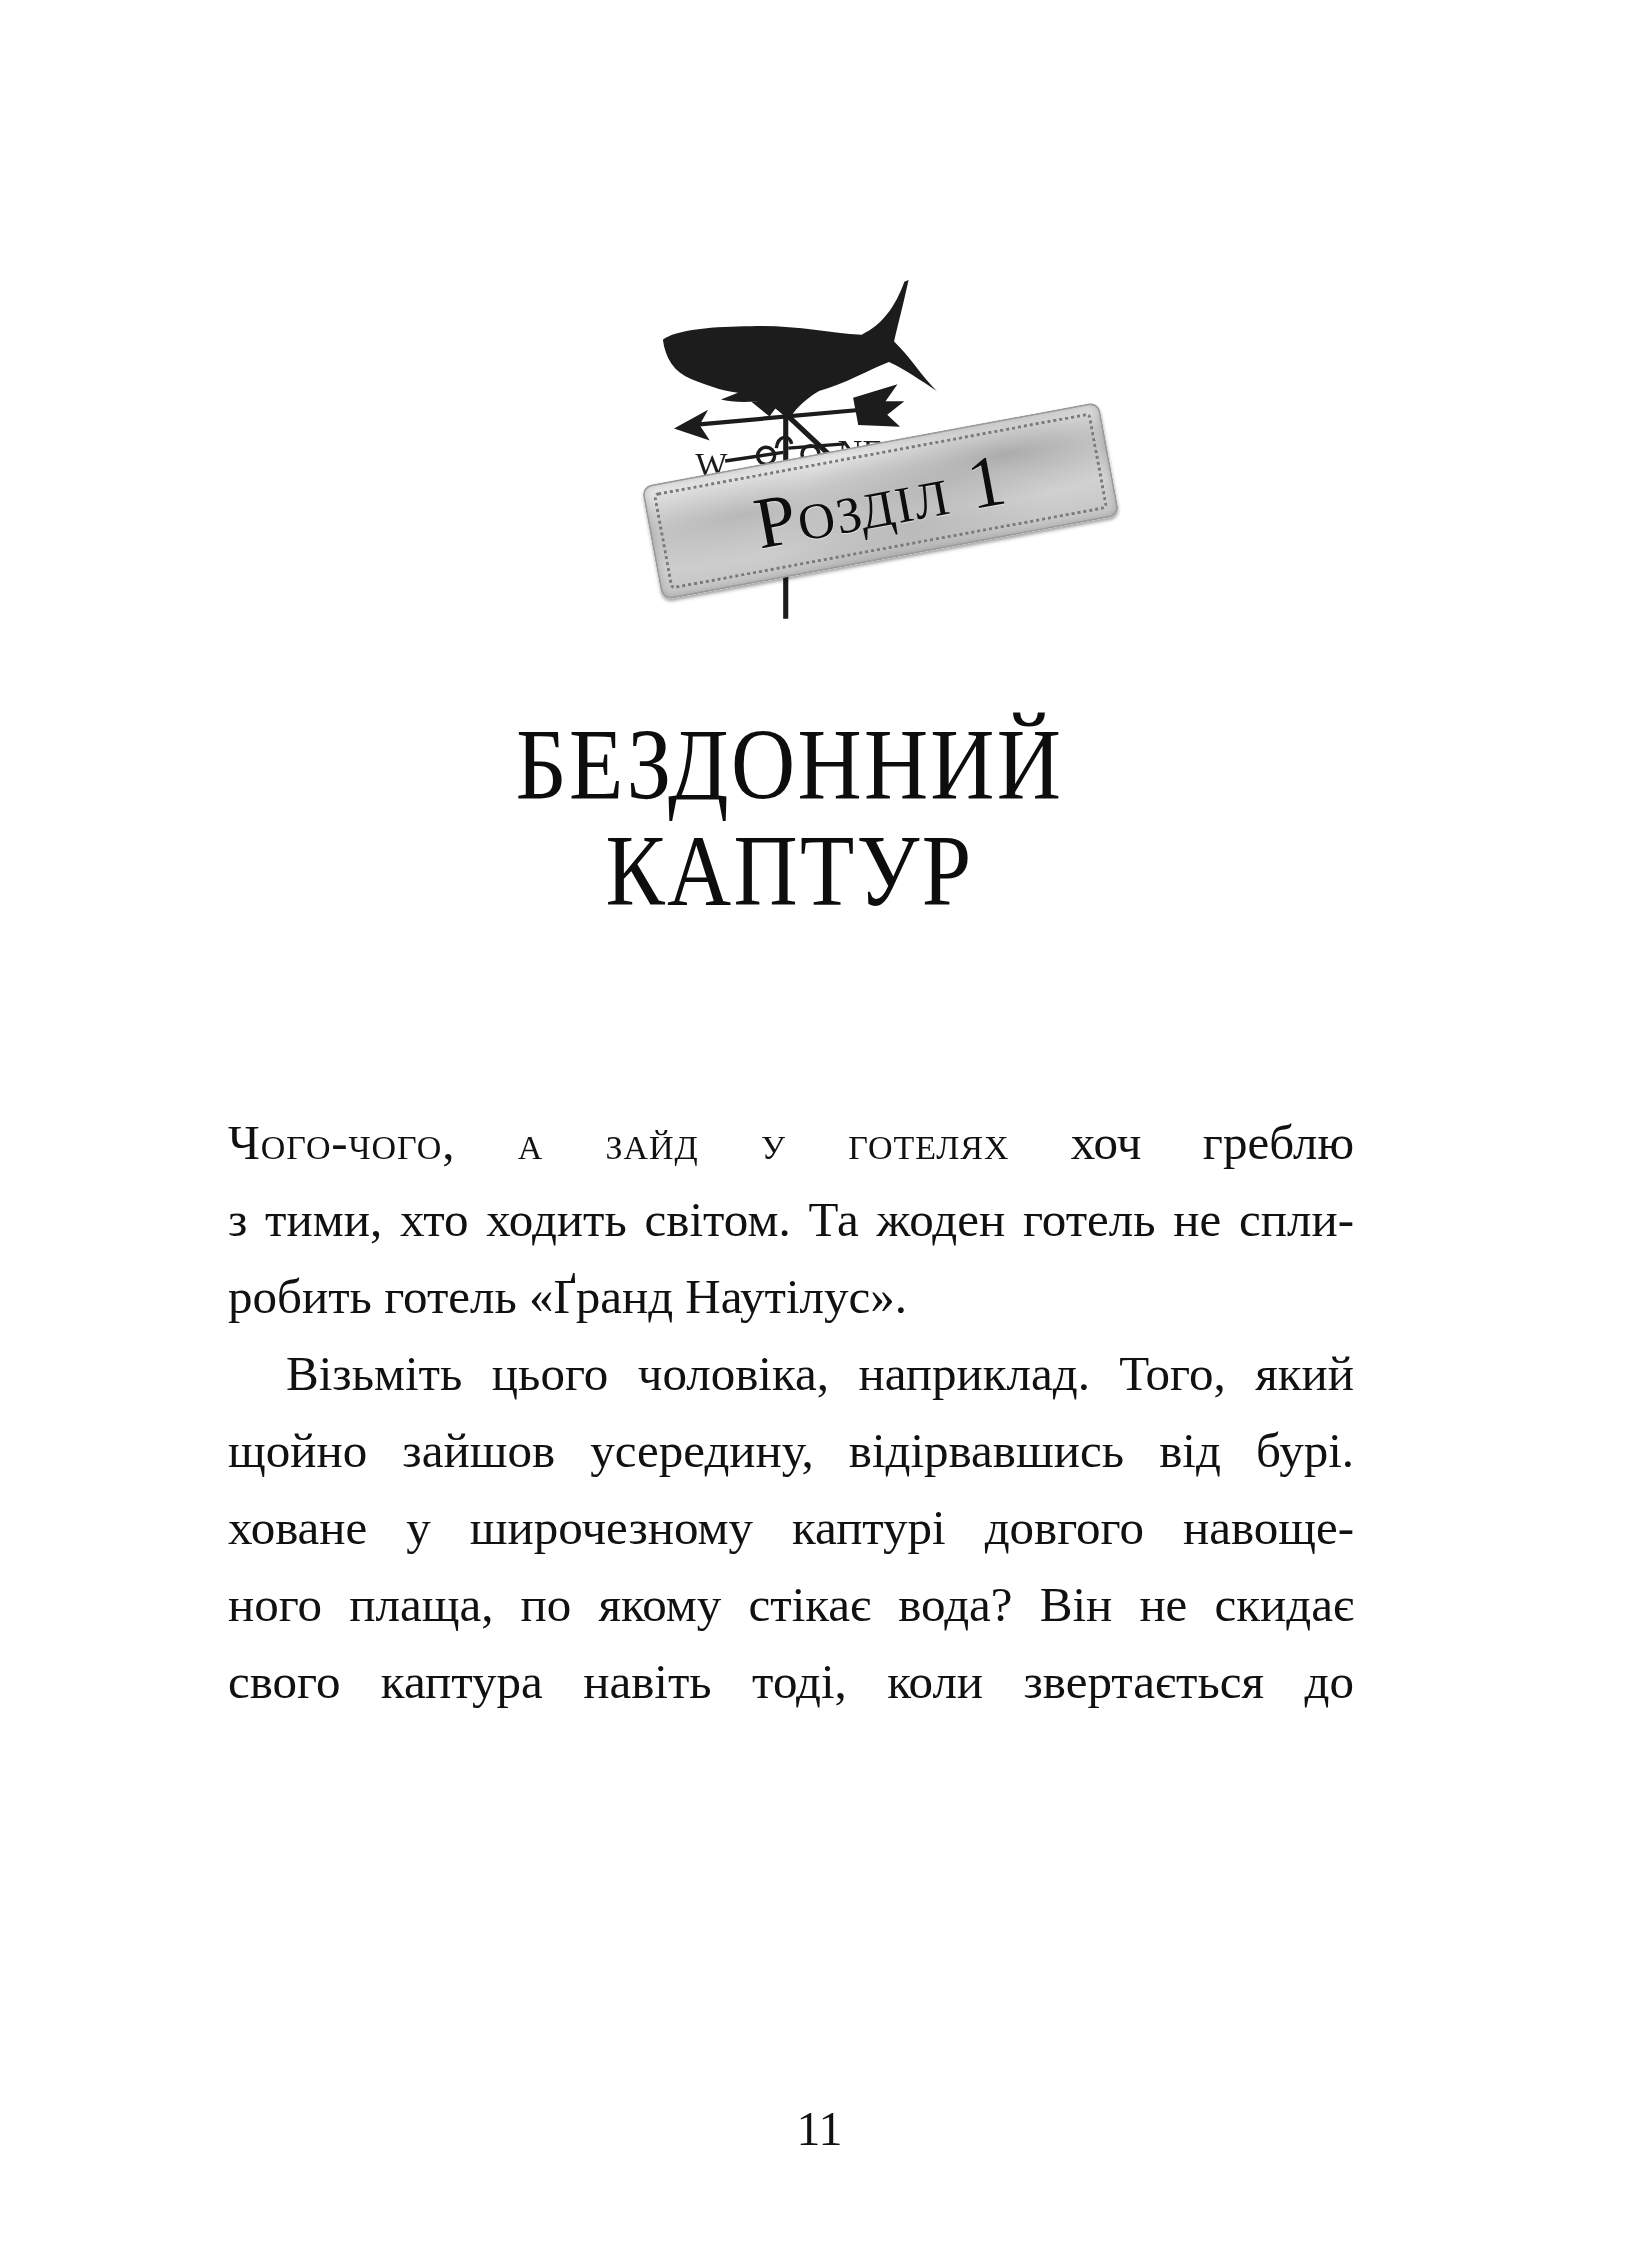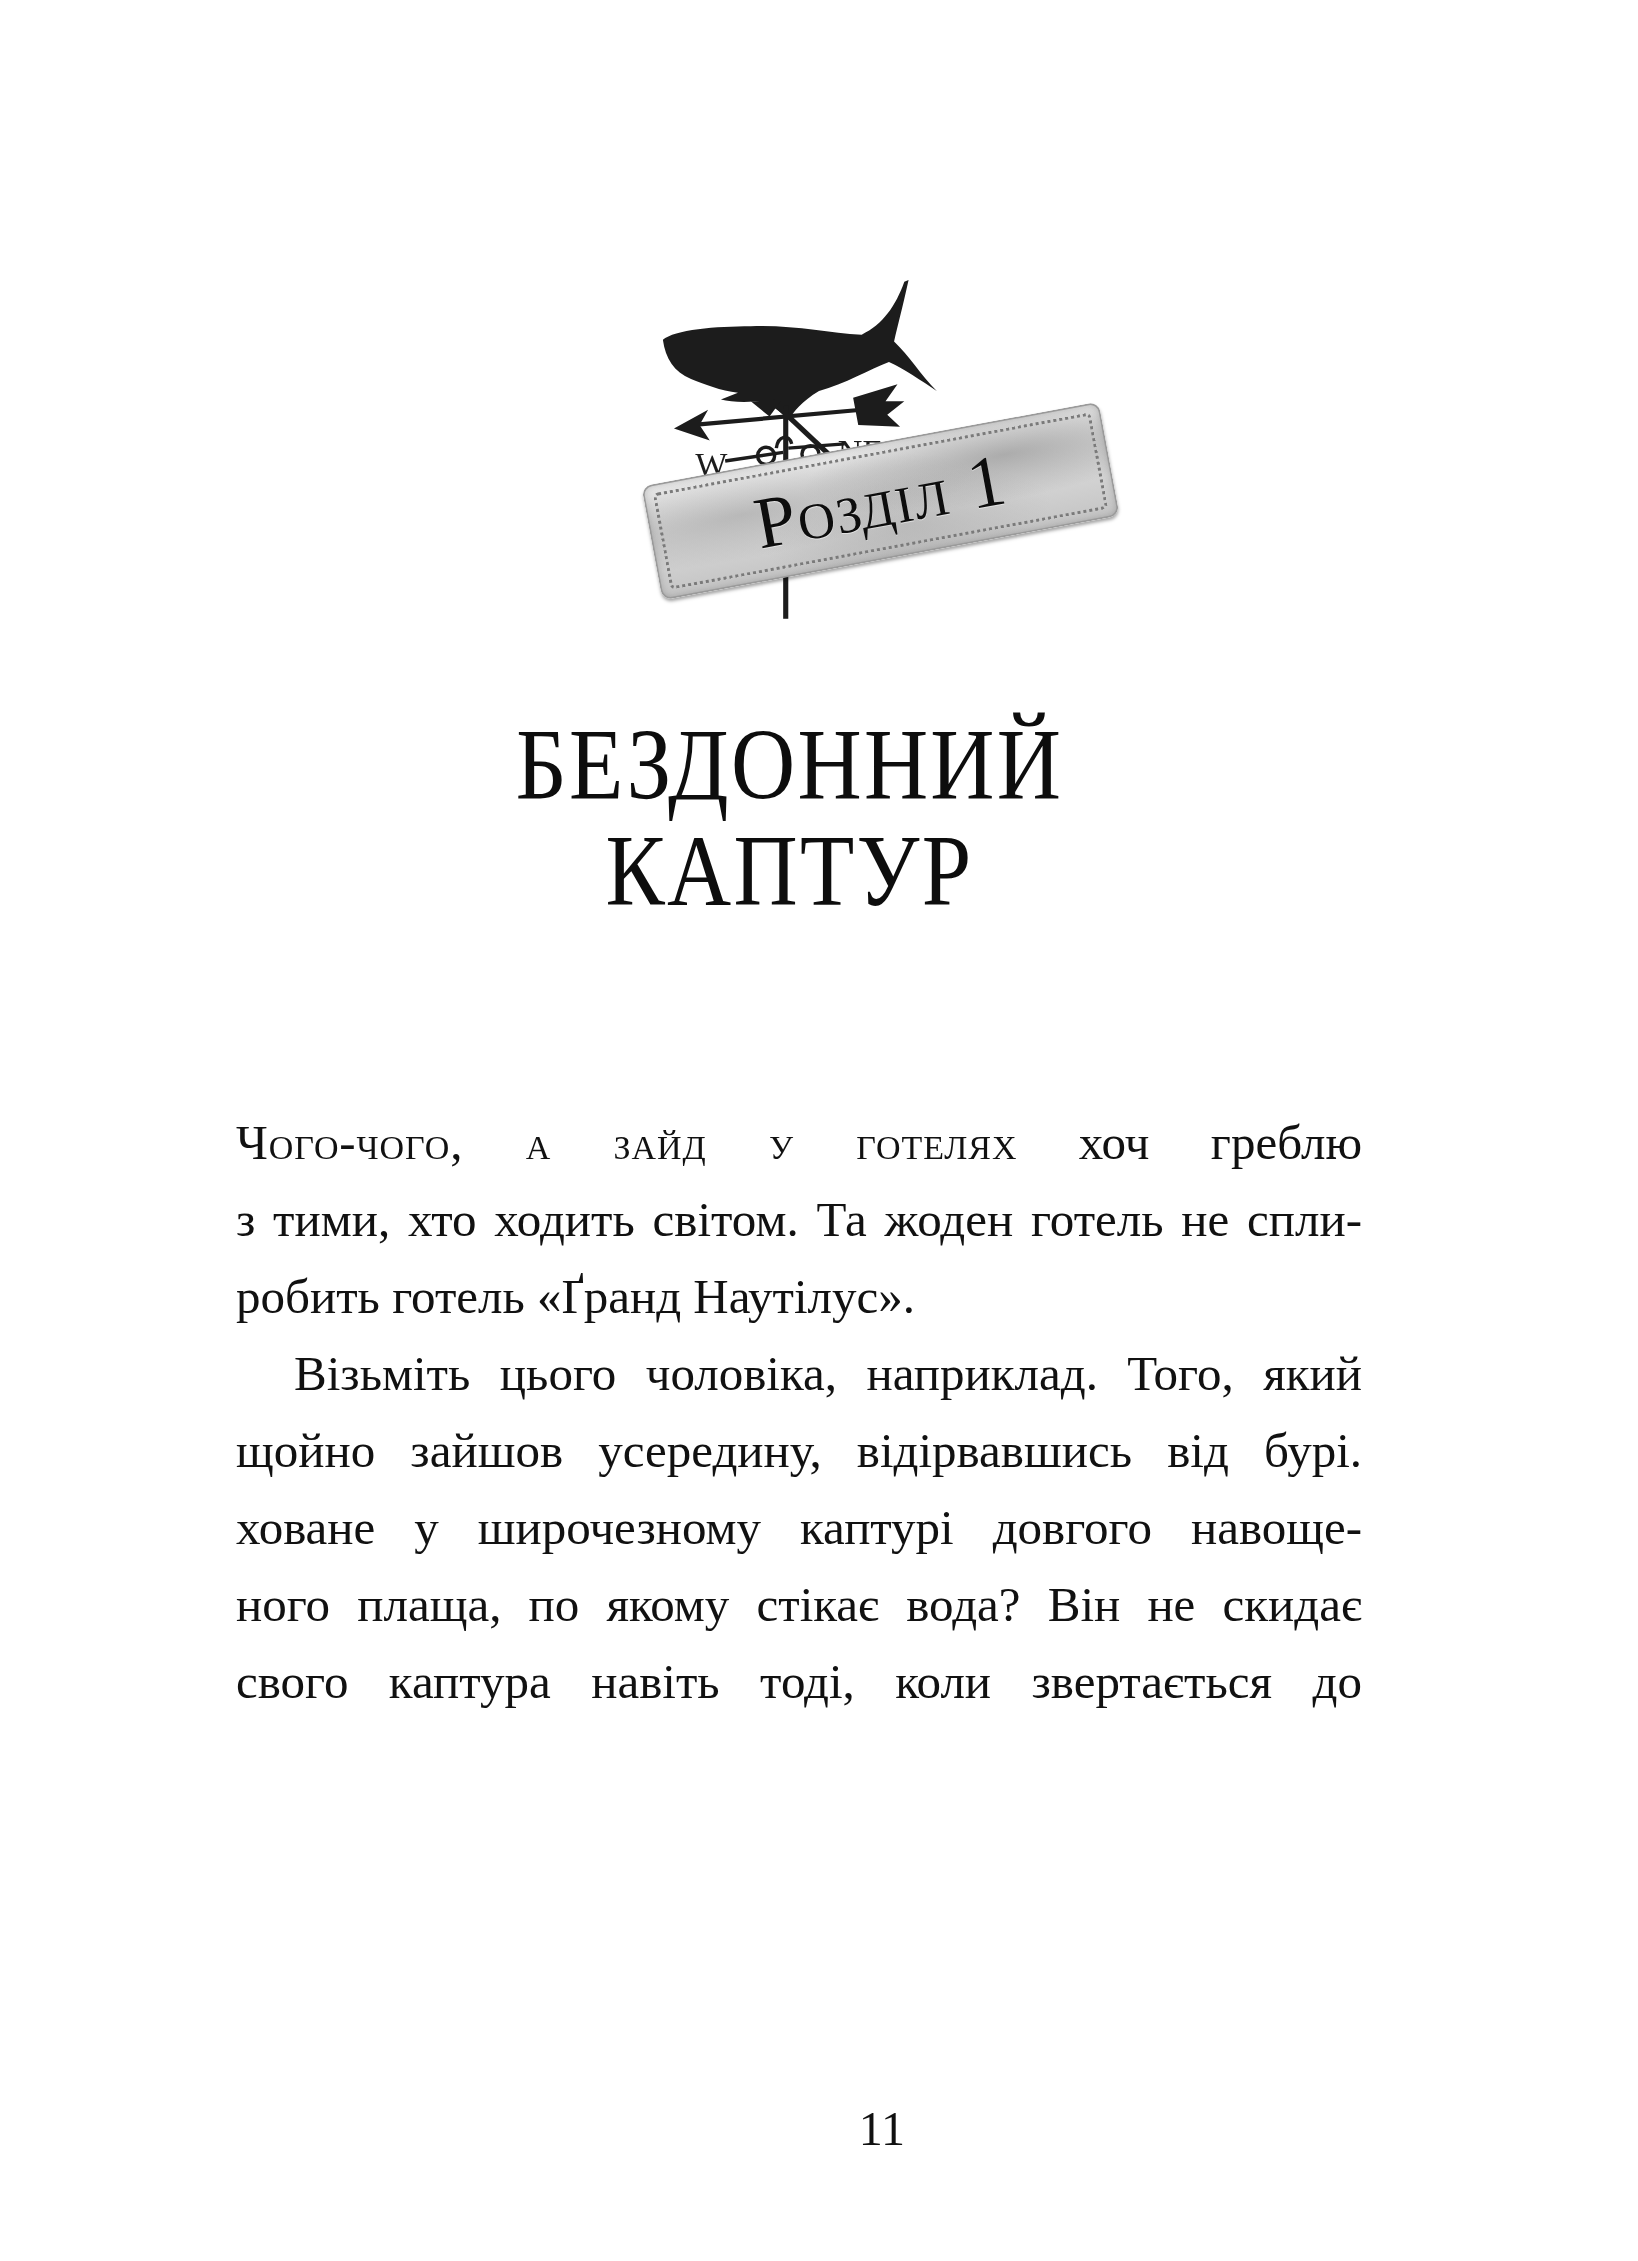--- a/index.html
+++ b/index.html
@@ -86,21 +86,20 @@
   }
   .title-line-1 { top: 715px; }
   .title-line-2 { top: 821px; }
 
   
   .body-text {
     position: absolute;
     left: 228px;
     top: 1109px;
     width: 1126px;
-    margin-left: 8px;
   }
   .line {
     display: block;
     height: 77px;
     line-height: 67px;
     font-family: "Liberation Serif", "DejaVu Serif", serif;
     font-size: 49px;
     color: #111111;
     text-align: justify;
     text-align-last: justify;
@@ -113,21 +112,21 @@
     font-variant: small-caps;
     letter-spacing: 0.9px;
   }
 
   
   .page-number {
     position: absolute;
     left: 734px;
     top: 2103px;
     width: 171px;
-    text-align: right;
+    text-align: center;
     font-family: "Liberation Serif", "DejaVu Serif", serif;
     font-size: 48px;
     line-height: 51px;
     color: #111111;
   }
 </style>
 </head>
 <body>
 
 <div class="emblem">

